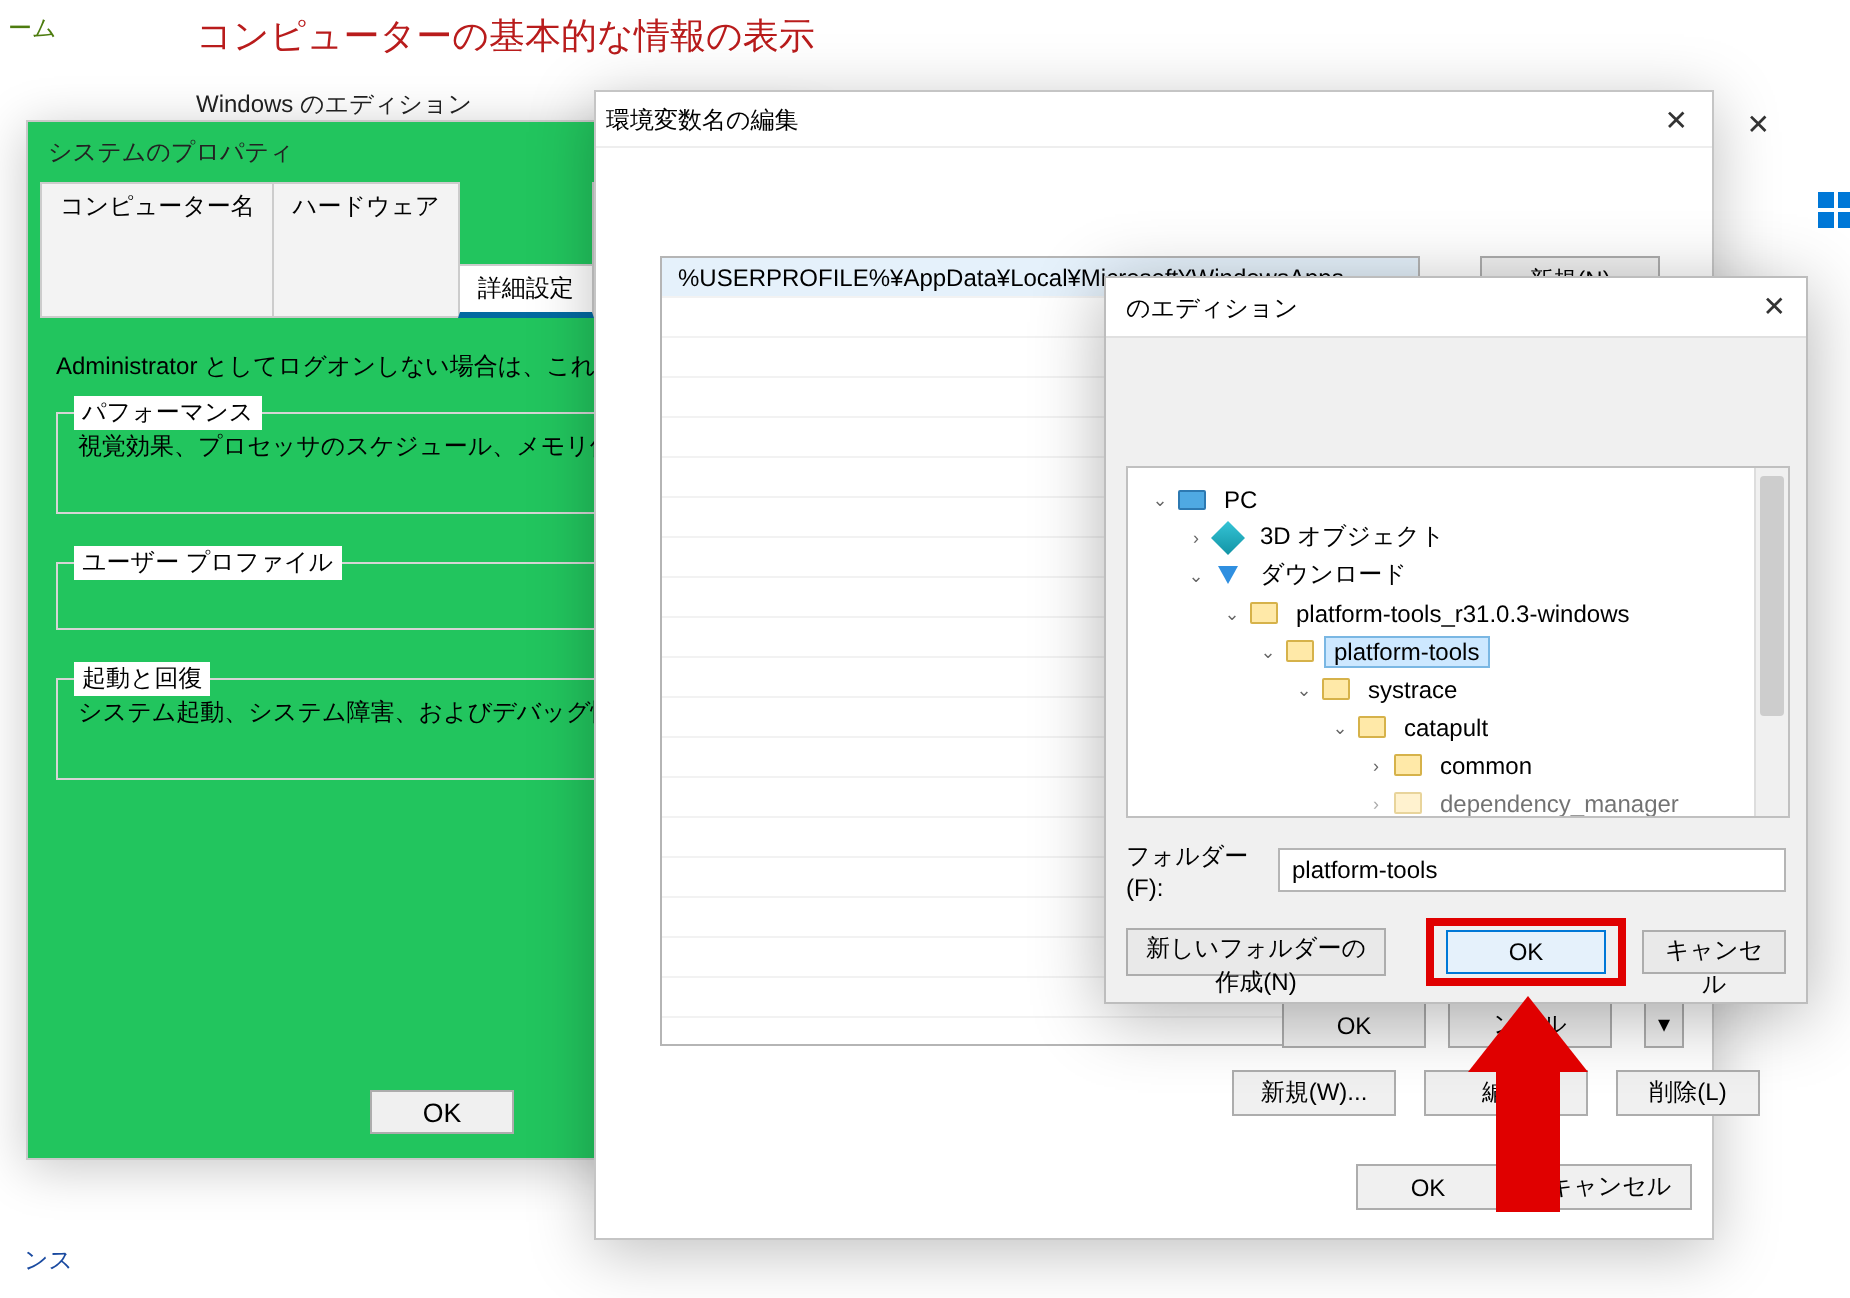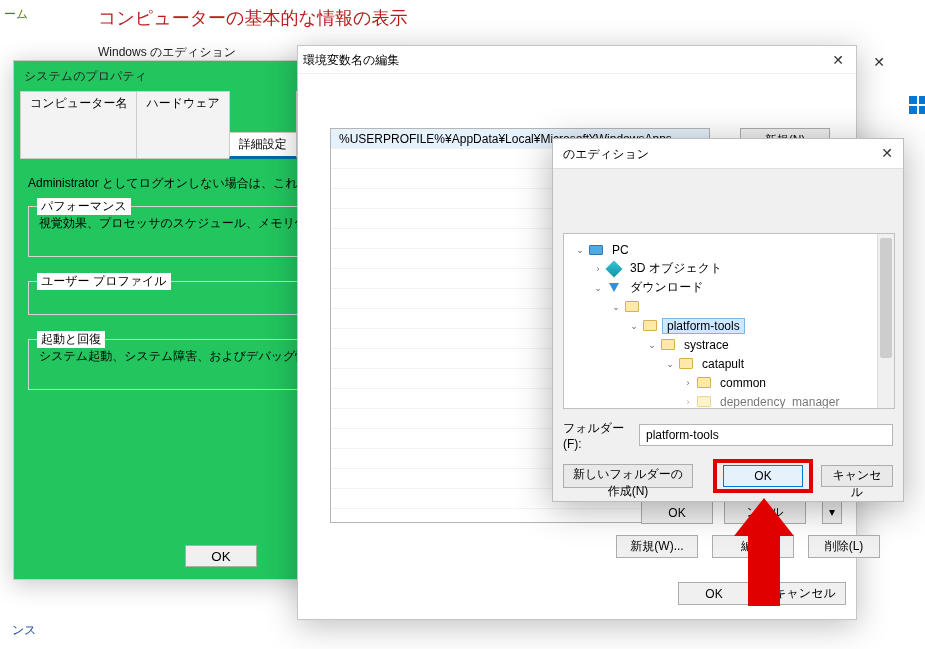--- a/index.html
+++ b/index.html
@@ -231,20 +231,21 @@
         <span class="tree-icon">
             <span class="dl-ico"></span>
           </span>
         <span class="tree-label">ダウンロード</span>
       </div>
       <div class="tree-node" style="padding-left:42px;">
         <span class="tree-toggle">⌄</span>
         <span class="tree-icon">
             <span class="folder-ico"></span>
           </span>
+        <span class="tree-label">platform-tools_r31.0.3-windows</span>
       </div>
       <div class="tree-node" style="padding-left:60px;">
         <span class="tree-toggle">⌄</span>
         <span class="tree-icon">
             <span class="folder-ico"></span>
           </span>
         <span class="tree-label sel">platform-tools</span>
       </div>
       <div class="tree-node" style="padding-left:78px;">
         <span class="tree-toggle">⌄</span>

